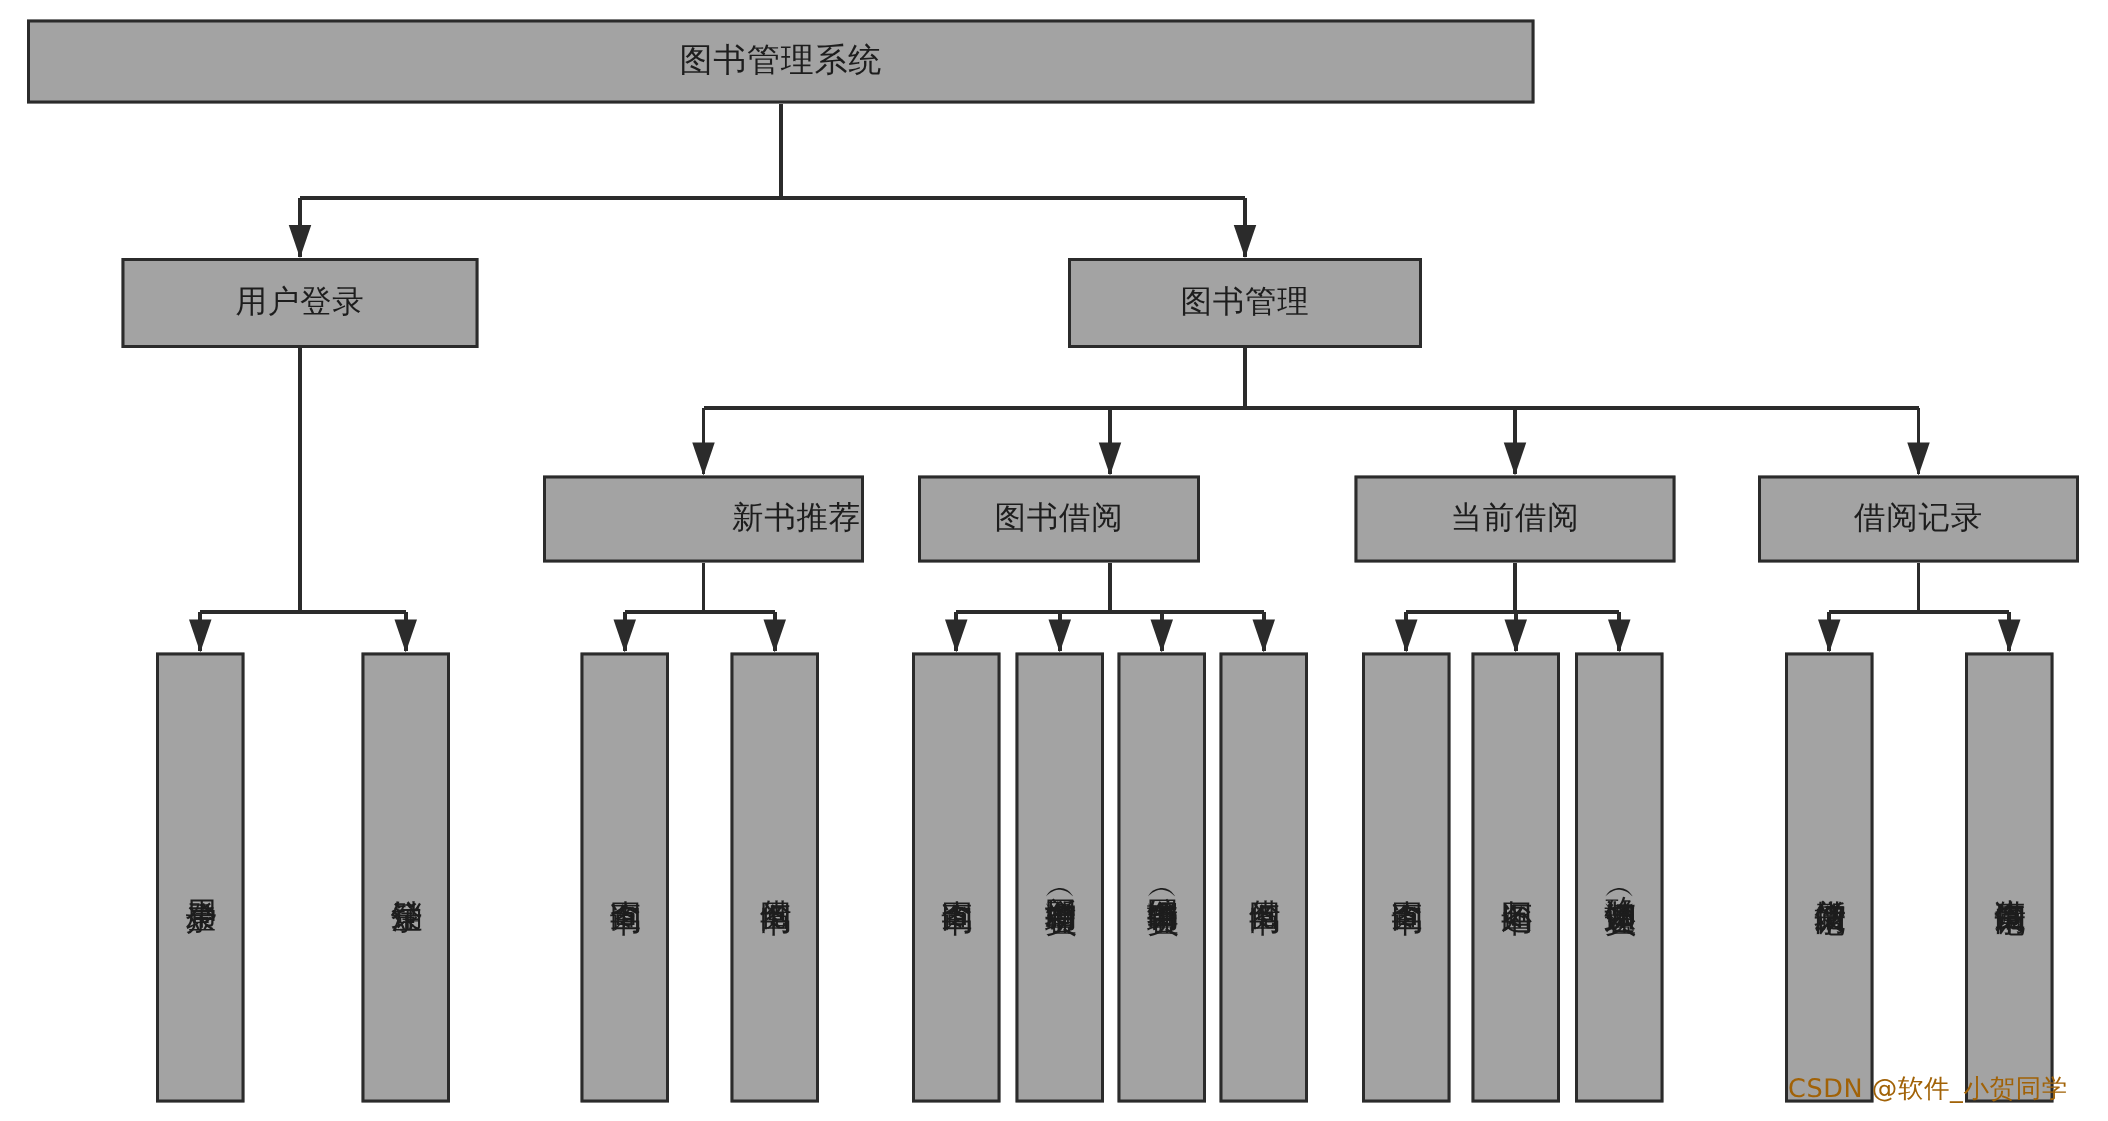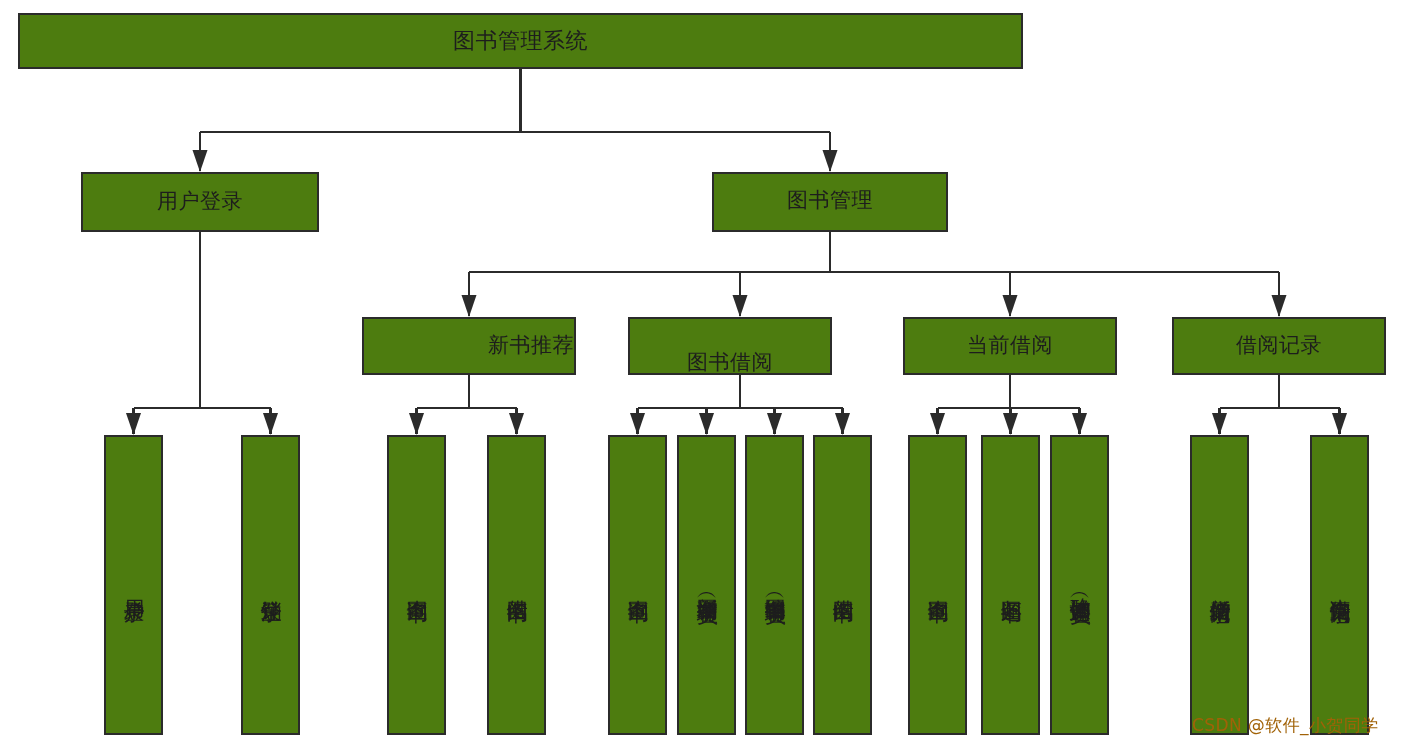--- a/index.html
+++ b/index.html
@@ -22,21 +22,21 @@
     position: absolute;
     left: 0;
     top: 0;
     width: 1405px;
     height: 747px;
     pointer-events: none;
   }
   .node {
     position: absolute;
     box-sizing: border-box;
-    background: #4d7c0f;
+    background: #a3a3a3;
     border: 2px solid #2b2b2b;
     display: flex;
     align-items: center;
     justify-content: center;
     color: #1d1d1d;
   }
   .node .node-label {
     display: block;
     text-align: center;
     line-height: 1.02;
@@ -132,27 +132,27 @@
       <line x1="1339.5" y1="408" x2="1339.5" y2="434" stroke="#2b2b2b" stroke-width="2.4" shape-rendering="crispEdges"></line>
       <polygon points="1332,413 1347,413 1339.5,435" fill="#2b2b2b"></polygon>
     </svg>
   <div id="nodes-layer">
       <div class="node horiz root" style="left: 18px; top: 13px; width: 1005px; height: 56px; border-color: rgb(43, 43, 43);">
         <span class="node-label">图书管理系统</span>
       </div>
       <div class="node horiz" style="left: 81px; top: 172px; width: 238px; height: 60px; border-color: rgb(43, 43, 43);">
         <span class="node-label">用户登录</span>
       </div>
-      <div class="node horiz" style="left: 712px; top: 172px; width: 236px; height: 60px; border-color: rgb(43, 43, 43); font-family: Liberation Mono, monospace;">
+      <div class="node horiz" style="left: 712px; top: 172px; width: 236px; height: 60px; border-color: rgb(43, 43, 43);">
         <span class="node-label">图书管理</span>
       </div>
       <div class="node horiz" style="left: 362px; top: 317px; width: 214px; height: 58px; border-color: rgb(43, 43, 43); justify-content: flex-end;">
         <span class="node-label">新书推荐</span>
       </div>
-      <div class="node horiz" style="left: 628px; top: 317px; width: 204px; height: 58px; border-color: rgb(43, 43, 43); align-items: flex-end;">
+      <div class="node horiz" style="left: 612px; top: 317px; width: 188px; height: 58px; border-color: rgb(43, 43, 43);">
         <span class="node-label">图书借阅</span>
       </div>
       <div class="node horiz" style="left: 903px; top: 317px; width: 214px; height: 58px; border-color: rgb(43, 43, 43);">
         <span class="node-label">当前借阅</span>
       </div>
       <div class="node horiz" style="left: 1172px; top: 317px; width: 214px; height: 58px; border-color: rgb(43, 43, 43);">
         <span class="node-label">借阅记录</span>
       </div>
       <div class="node vert" style="left: 104px; top: 435px; width: 59px; height: 300px; border-color: rgb(43, 43, 43);">
         <span class="node-label">用户登录</span>

